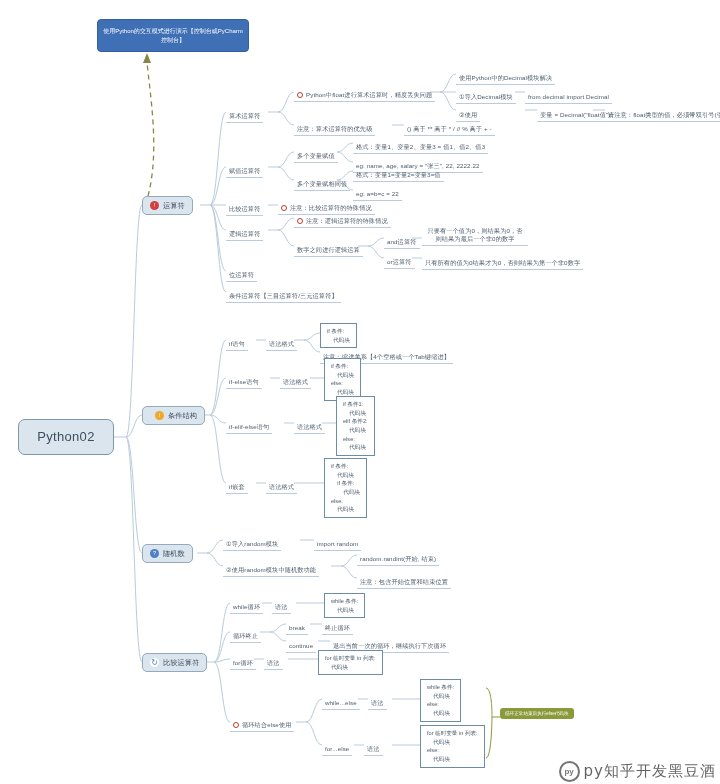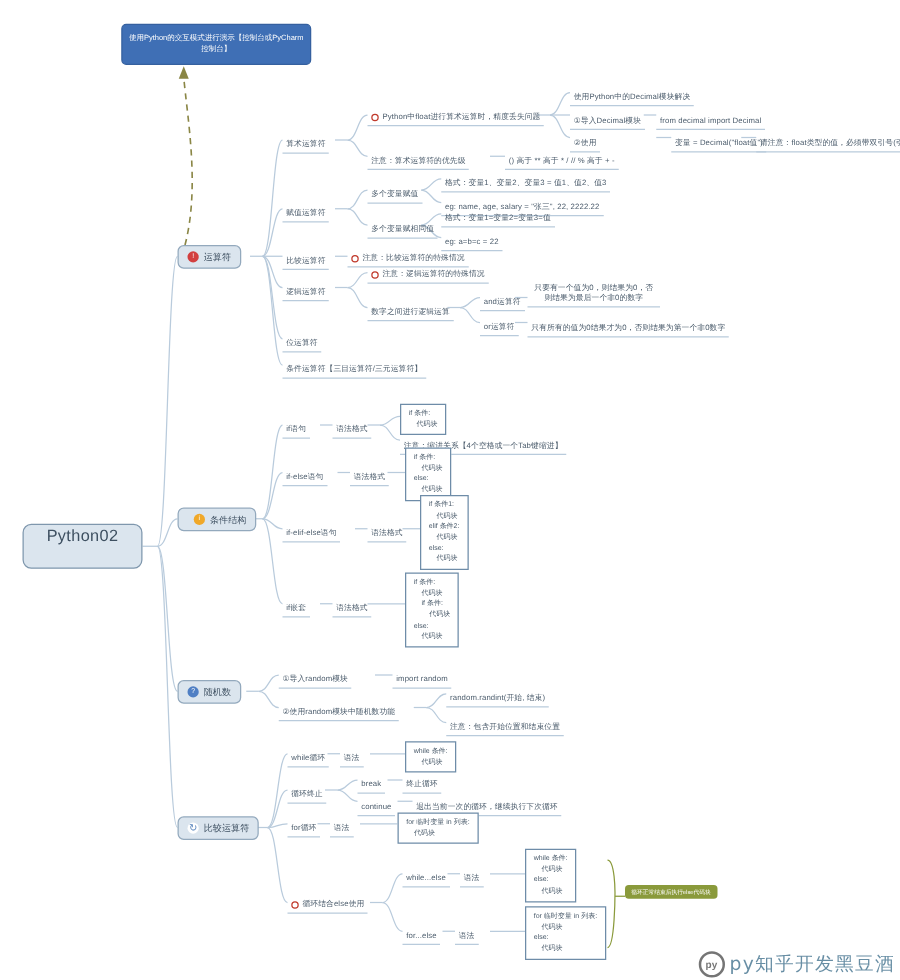--- a/index.html
+++ b/index.html
@@ -26,21 +26,21 @@
     border-bottom:1px solid #b9cbdc;
     padding:1px 3px 1.5px 3px;
     display:inline-block;
   }
   .u.wide{white-space:normal;}
 
   
   .root{
     left:18px;top:419px;width:96px;height:36px;
     background:#dbe5ee;border:1.4px solid #7f97ad;border-radius:7px;
-    display:flex;justify-content:center;
+    display:flex;align-items:center;justify-content:center;
   }
   .root .lbl{font-size:13px;color:#3d4f60;letter-spacing:.3px;}
 
   
   .callout{
     left:97px;top:19px;width:152px;height:33px;
     background:#3f6fb5;border:1px solid #35609f;border-radius:4px;
     display:flex;align-items:center;justify-content:center;text-align:center;
   }
   .callout .lbl{color:#ffffff;font-size:6px;line-height:1.5;white-space:normal;
@@ -89,21 +89,21 @@
     position:absolute;right:4px;bottom:2px;
     display:flex;align-items:center;gap:4px;
     opacity:.62;
   }
   .wm-ring{
     width:21px;height:21px;border-radius:50%;
     border:2px solid #222;box-sizing:border-box;
     display:flex;align-items:center;justify-content:center;
     font-size:8px;color:#222;font-weight:bold;
   }
-  .wm-text{font-size:15px;color:#0c4a6e;letter-spacing:1px;
+  .wm-text{font-size:15px;color:#000000;letter-spacing:1px;
     font-family:"DejaVu Sans",sans-serif;}
 </style>
 </head>
 <body>
 
 <div id="canvas">
 
   <svg class="links" viewBox="0 0 720 784">
     <g fill="none" stroke="#b9cbdc" stroke-width="1">
 

